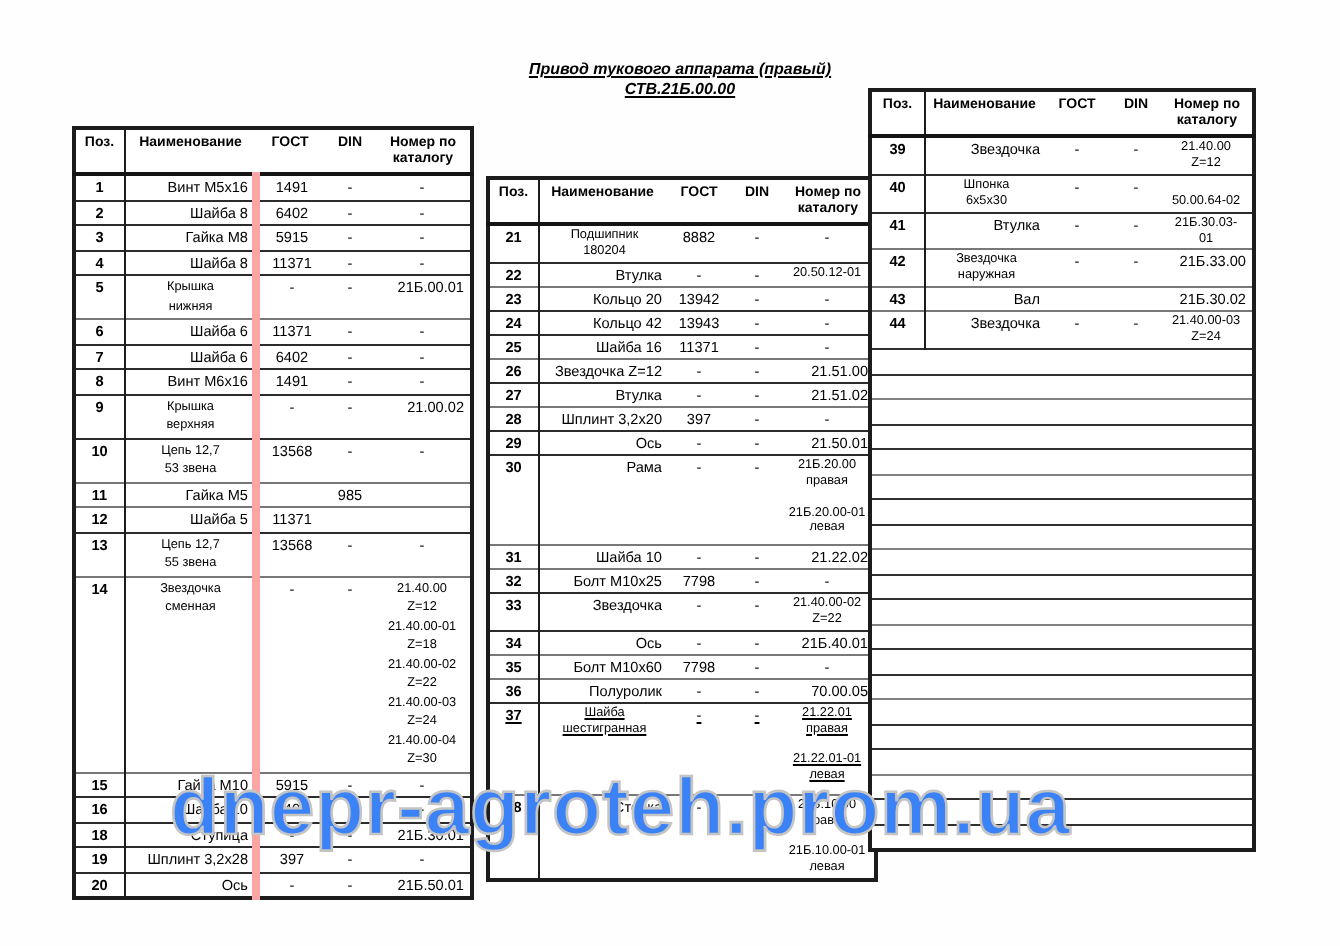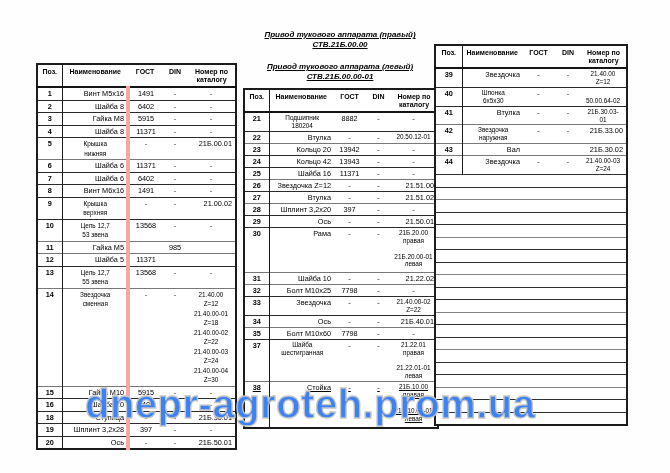--- a/index.html
+++ b/index.html
@@ -59,24 +59,20 @@
 </head>
 <body>
 
 <div class="page">
 
   <div class="heading h1">
     <div class="hl">Привод тукового аппарата (правый)</div>
     <div class="hl">СТВ.21Б.00.00</div>
   </div>
 
-  <div class="heading h2">
-    <div class="hl">Привод тукового аппарата (левый)</div>
-    <div class="hl">СТВ.21Б.00.00-01</div>
-  </div>
 
   <table class="t t-left">
     <colgroup>
         <col style="width:25px">
         <col style="width:66px">
         <col style="width:34px">
         <col style="width:26px">
         <col style="width:48px">
       </colgroup>
     <thead>
@@ -361,20 +357,27 @@
           <td class="din">-</td>
           <td class="cat">21Б.40.01</td>
         </tr>
         <tr class="t-thick">
           <td class="pos">35</td>
           <td class="name">Болт М10х60</td>
           <td class="gost">7798</td>
           <td class="din">-</td>
           <td class="cat center">-</td>
         </tr>
+        <tr class="t-thick">
+          <td class="pos">36</td>
+          <td class="name">Полуролик</td>
+          <td class="gost">-</td>
+          <td class="din">-</td>
+          <td class="cat">70.00.05</td>
+        </tr>
         <tr>
           <td class="pos">37</td>
           <td class="name multi">Шайба
 шестигранная</td>
           <td class="gost">-</td>
           <td class="din">-</td>
           <td class="cat multi">21.22.01
 правая
 
 21.22.01-01

